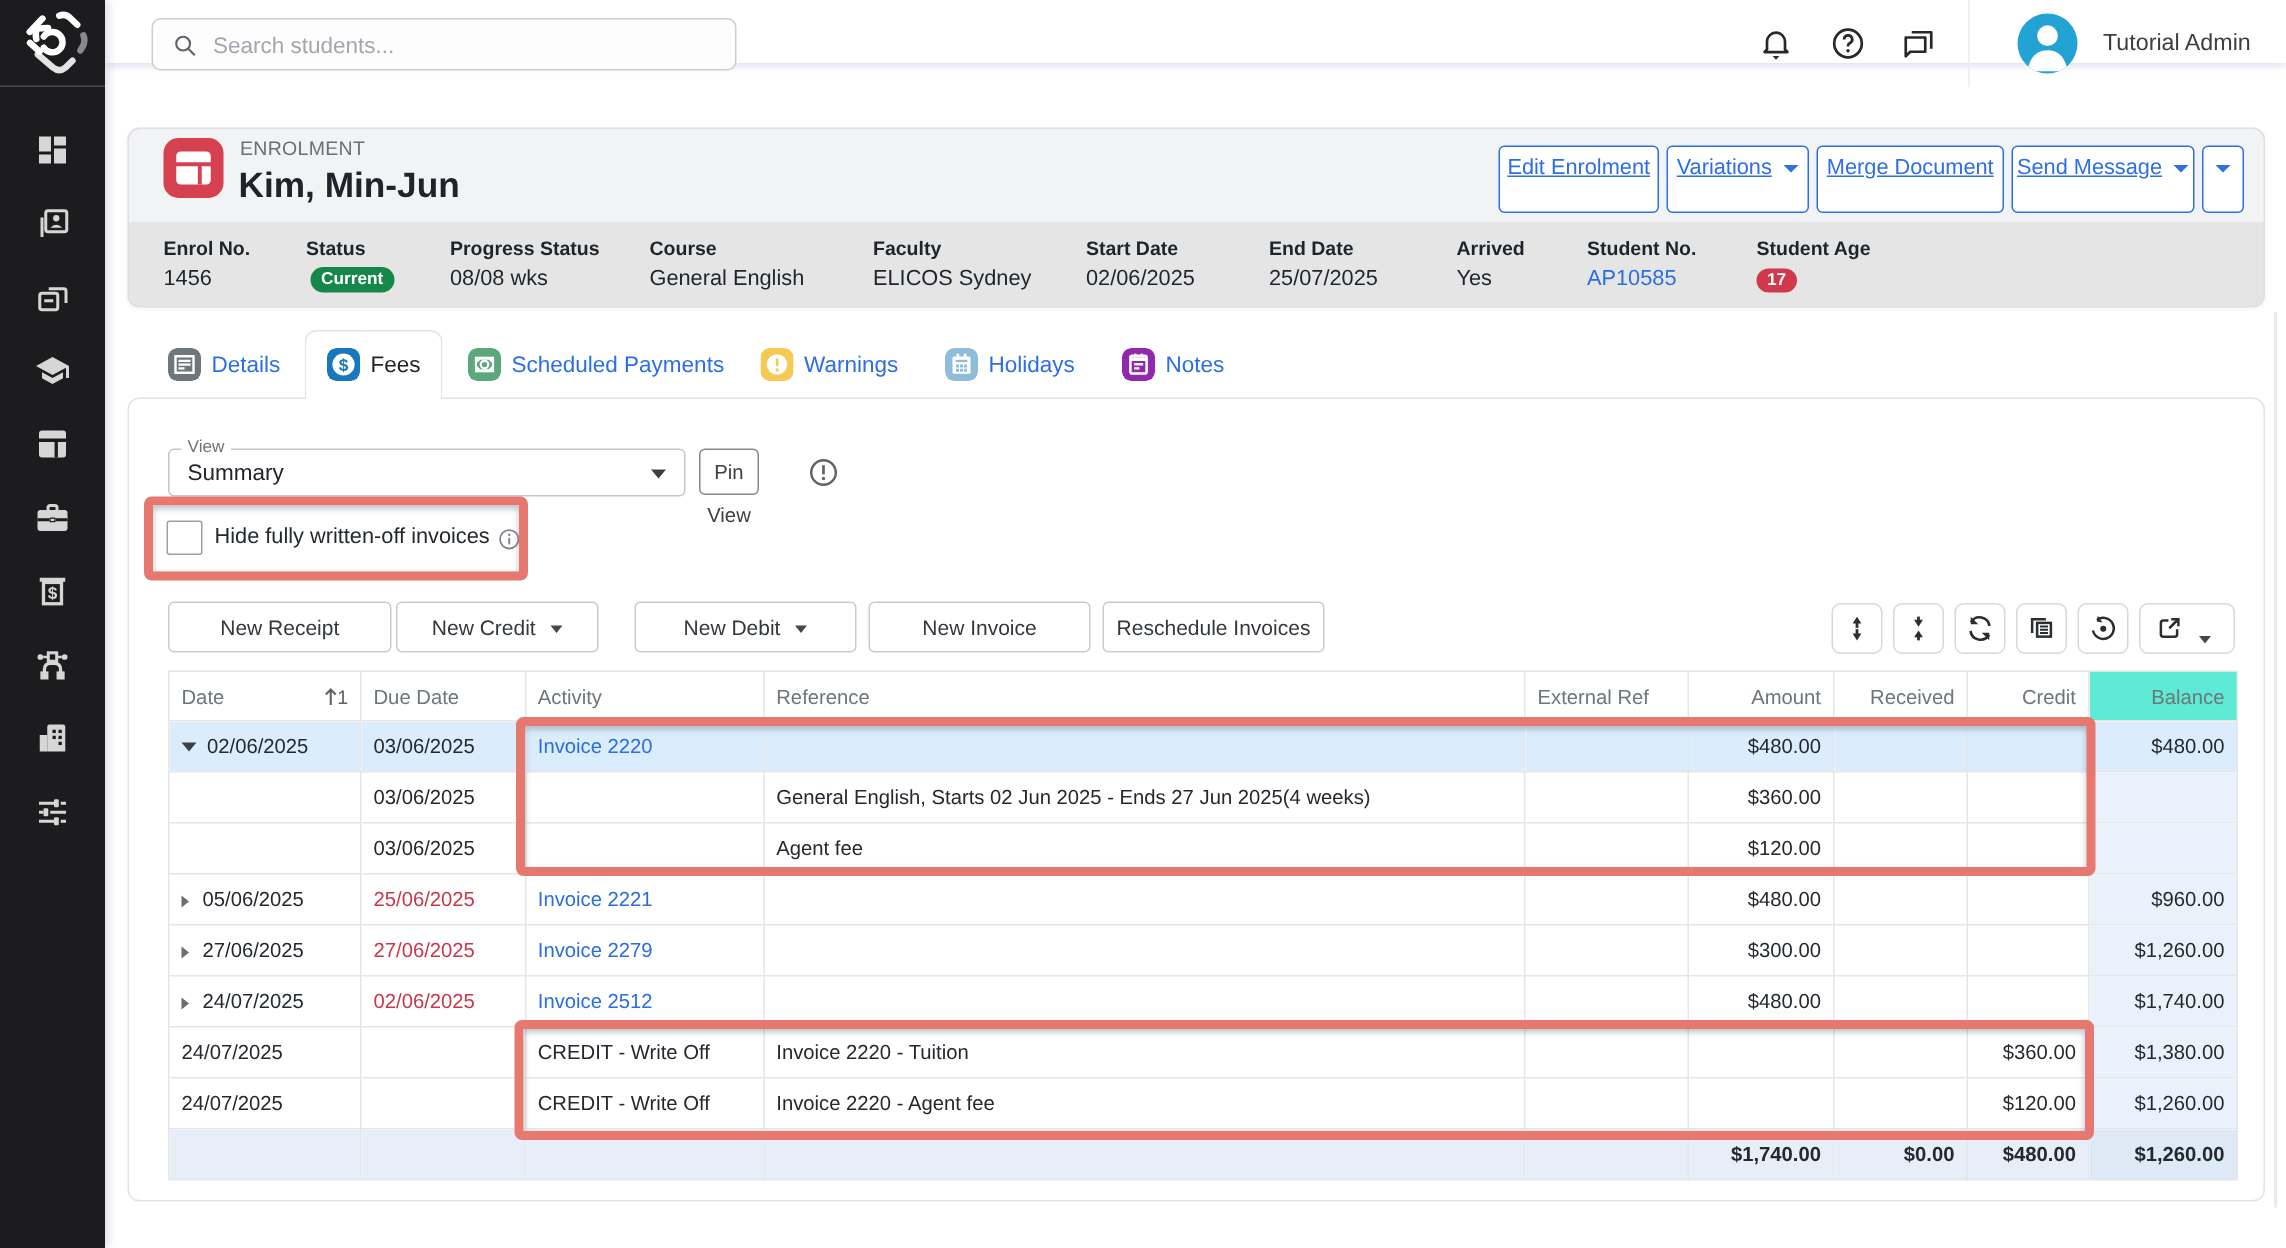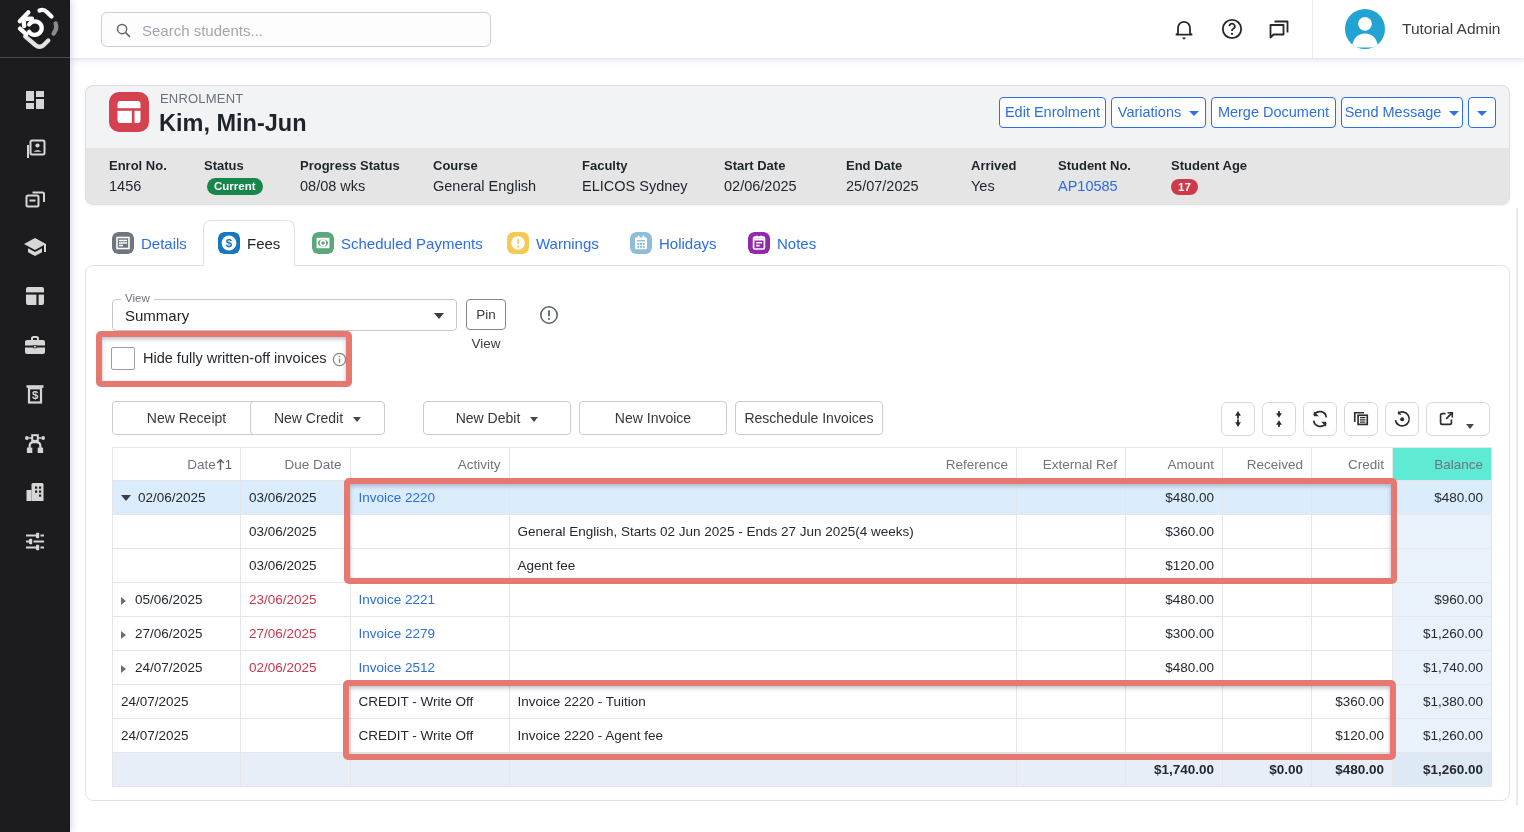--- a/index.html
+++ b/index.html
@@ -6,35 +6,35 @@
 html,body { width:1524px; height:832px; font-family:"Liberation Sans", sans-serif; background:#fff; overflow:hidden; position:relative; }
 .abs { position:absolute; }
 
 
 #sidebar { position:absolute; left:0; top:0; width:70px; height:832px; background:#1c1c1e; z-index:30; box-shadow:2px 0 6px rgba(150,150,190,.35); }
 #sidebar .logo { position:absolute; left:13px; top:5px; }
 #sidebar .sdiv { position:absolute; left:0; top:57px; width:70px; height:1px; background:#4a4a4c; }
 .navic { position:absolute; left:23px; width:24px; height:24px; }
 
 
-#topbar { position:absolute; left:70px; top:0; width:1454px; height:58px; background:#fff; z-index:20; box-shadow:0 2px 5px rgba(150,150,190,.30); }
+#topbar { position:absolute; left:70px; top:0; width:1454px; height:42px; background:#fff; z-index:20; box-shadow:0 2px 5px rgba(150,150,190,.30); }
 #search { position:absolute; left:31px; top:12px; width:390px; height:35px; border:1px solid #ccced4; border-radius:6px; background:#fdfdfe; }
 #search .ph { position:absolute; left:40px; top:9px; font-size:15px; color:#a2a7ae; }
 .topic { position:absolute; top:17px; width:24px; height:24px; }
 #tdiv { position:absolute; left:1242px; top:0; width:1px; height:58px; background:#ececf1; }
 #avatar { position:absolute; left:1275px; top:9px; width:40px; height:40px; border-radius:50%; background:#22a3d3; overflow:hidden; }
 #uname { position:absolute; left:1332px; top:20px; font-size:15.5px; color:#3c4043; font-weight:500; }
 
 
 #card { position:absolute; left:85px; top:85px; width:1425px; height:120px; background:#e5e5e5; border:1px solid #dfdfe5; border-radius:8px; box-shadow:0 1px 3px rgba(0,0,0,.06); z-index:5; }
 #cardtop { position:absolute; left:0; top:0; width:1423px; height:62px; background:#f2f3f5; border-radius:8px 8px 0 0; }
 #enicon { position:absolute; left:23px; top:6px; width:40px; height:40px; border-radius:10px; background:#d6414f; }
 #enlab { position:absolute; left:74px; top:5px; font-size:13px; color:#697078; letter-spacing:.2px; }
 #enname { position:absolute; left:73px; top:24px; font-size:23.5px; font-weight:700; color:#1f242a; }
-.hbtn { position:absolute; top:11px; height:31px; border:1px solid #2e6fe2; border-radius:4px; background:#fff; color:#2e6fe2; font-size:14.5px; line-height:29px; text-align:center; }
+.hbtn { position:absolute; top:11px; height:45px; border:1px solid #2e6fe2; border-radius:4px; background:#fff; color:#2e6fe2; font-size:14.5px; line-height:29px; text-align:center;text-decoration:underline; }
 .hcaret { display:inline-block; width:0; height:0; border-left:5px solid transparent; border-right:5px solid transparent; border-top:5px solid #2e6fe2; margin-left:8px; vertical-align:middle; }
 .flab { position:absolute; top:72px; font-size:13px; font-weight:700; color:#1e242b; }
 .fval { position:absolute; top:92px; font-size:14.5px; color:#1e242b;text-align:center; }
 #pill-cur { position:absolute; left:121px; top:92px; background:#17864a; color:#fff; font-size:11.5px; font-weight:600; padding:2px 7px 3px; border-radius:9px; }
 #pill-age { position:absolute; left:1085px; top:93px; background:#d0394b; color:#fff; font-size:11.5px; font-weight:700; padding:1.5px 7px 2.5px; border-radius:8px; }
 
 
 #tabs { position:absolute; left:85px; top:220px; width:1425px; height:46px; z-index:6; }
 .tabitem { position:absolute; top:12px; height:22px; display:flex; align-items:center; gap:7px; font-size:15px; color:#2b6ee8; }
 .tabico { width:22px; height:22px; border-radius:6px; flex:0 0 22px; }
@@ -51,21 +51,21 @@
 #cb { position:absolute; left:25px; top:81px; width:24px; height:23px; border:1.5px solid #9b9fa5; border-radius:2px; background:#fff; }
 #cbtext { position:absolute; left:57px; top:84px; font-size:14.5px; color:#24292e; }
 .abtn { position:absolute; top:135px; height:34px; border:1px solid #c9cbd2; border-radius:4px; background:#fff; font-size:14px; color:#33383d; text-align:center; line-height:32px; }
 .acar { display:inline-block; width:0; height:0; border-left:4.5px solid transparent; border-right:4.5px solid transparent; border-top:5px solid #44494e; margin-left:10px; vertical-align:middle; }
 .ibtn { position:absolute; top:136px; width:34px; height:34px; border:1px solid #d6d8dd; border-radius:6px; background:#fff; }
 #exbtn { position:absolute; top:136px; left:1340px; width:64px; height:34px; border:1px solid #d6d8dd; border-radius:6px; background:#fff; }
 
 
 #tbl { position:absolute; left:26px; top:181px; width:1379px; border-collapse:collapse; table-layout:fixed; font-size:13.5px; color:#24292f; }
 #tbl td, #tbl th { border:1px solid #e5e6e9; overflow:hidden; white-space:nowrap; padding:0 8px; height:34px; font-weight:400; }
-#tbl th { color:#6e757d; text-align:right; height:33px; }
+#tbl th { color:#6e757d; text-align:left; height:33px; }
 #tbl .r { text-align:right; }
 #tbl .bal { background:#e9f1fa; }
 #tbl thead .bal { background:#5eead4; }
 #tbl tr.sel td { background:#dbecfc; }
 #tbl tr.foot td { background:#e7eef7; font-weight:700; }
 #tbl tr.foot td.bal { background:#dde9f5; }
 .lnk { color:#2b6ee0; }
 .red { color:#c9384a; }
 .carD { display:inline-block; width:0; height:0; border-left:5px solid transparent; border-right:5px solid transparent; border-top:6px solid #3c4043; margin-right:7px; vertical-align:1px; }
 .carR { display:inline-block; width:0; height:0; border-top:4.5px solid transparent; border-bottom:4.5px solid transparent; border-left:5.5px solid #6a6e73; margin-right:9px; vertical-align:-1px; }
@@ -307,21 +307,21 @@
 
   <div id="cb"></div>
   <div id="cbtext">Hide fully written-off invoices</div>
   <svg class="abs" style="left:246px;top:86px" width="15" height="15" viewBox="0 0 20 20">
       <circle cx="10" cy="10" r="8.2" fill="none" stroke="#80868b" stroke-width="1.6"></circle>
       <rect x="9.1" y="8.6" width="1.8" height="6" rx=".9" fill="#80868b"></rect>
       <circle cx="10" cy="6" r="1.1" fill="#80868b"></circle>
     </svg>
 
   <div class="abtn" style="left:26px;width:149px">New Receipt</div>
-  <div class="abtn" style="left:164px;width:135px">New Credit<span class="acar"></span></div>
+  <div class="abtn" style="left:178px;width:135px">New Credit<span class="acar"></span></div>
   <div class="abtn" style="left:337px;width:148px">New Debit<span class="acar"></span></div>
   <div class="abtn" style="left:493px;width:148px">New Invoice</div>
   <div class="abtn" style="left:649px;width:148px">Reschedule Invoices</div>
 
   <div class="ibtn" style="left:1135px">
     <svg width="20" height="20" viewBox="0 0 24 24" style="margin:6px" fill="#2b2e31">
         <path d="M12 2.5 L15.5 8 h-7z"></path>
         <rect x="10.9" y="7" width="2.2" height="4.5"></rect>
         <path d="M12 21.5 L8.5 16 h7z"></path>
         <rect x="10.9" y="12.5" width="2.2" height="4.5"></rect>
@@ -424,21 +424,21 @@
           <td></td>
           <td>Agent fee</td>
           <td></td>
           <td class="r">$120.00</td>
           <td></td>
           <td></td>
           <td class="bal"></td>
         </tr>
       <tr>
           <td><span class="carR"></span>05/06/2025</td>
-          <td class="red">23/06/2025</td>
+          <td class="red">25/06/2025</td>
           <td class="lnk">Invoice 2221</td>
           <td></td>
           <td></td>
           <td class="r">$480.00</td>
           <td></td>
           <td></td>
           <td class="r bal">$960.00</td>
         </tr>
       <tr>
           <td><span class="carR"></span>27/06/2025</td>

